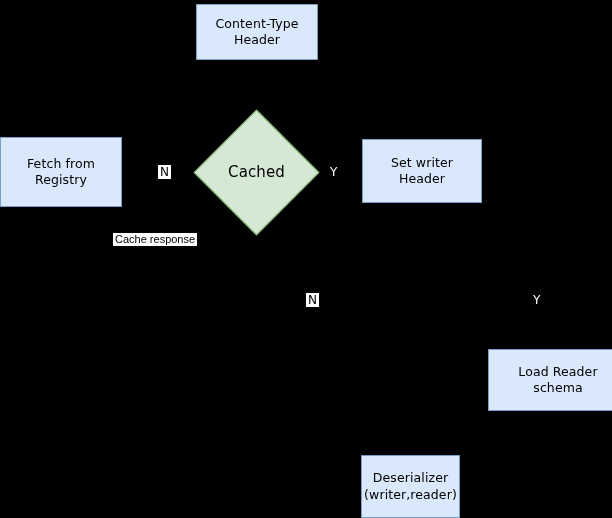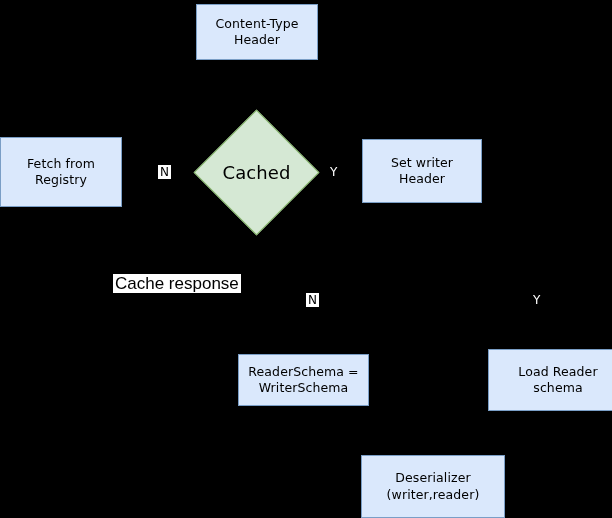--- a/index.html
+++ b/index.html
@@ -48,21 +48,21 @@
   }
   .node-diamond .dlabel {
     position: absolute;
     inset: 0;
     display: flex;
     align-items: center;
     justify-content: center;
     text-align: center;
     color: #000000;
     font-family: "DejaVu Sans", sans-serif;
-    font-size: 18px;
+    font-size: 15px;
     line-height: 1.32;
     letter-spacing: 0.1px;
     white-space: pre-line;
     overflow: hidden;
   }
 
   
   .edge-label {
     position: absolute;
     color: #ffffff;
@@ -73,23 +73,22 @@
   }
   .edge-label.boxed {
     color: #000000;
     background: #ffffff;
     padding: 1px 2px;
   }
   .edge-label.boxed-wide {
     color: #000000;
     background: #ffffff;
     padding: 1px 2px;
-    font-size: 17px;
+    font-size: 11px;
     font-family: "Liberation Sans", sans-serif;
-    margin-top: 41px;
   }
 </style>
 </head>
 <body>
 
 <div id="canvas">
 
   <div class="node-box" style="left:0px; top:137px; width:122px; height:70px;">Fetch from
 Registry</div>
 
@@ -108,22 +107,20 @@
   <div class="node-box" style="left:362px; top:139px; width:120px; height:64px;">Set writer
 Header</div>
 
   <div class="edge-label boxed-wide" style="left:113px; top:233px;">Cache response</div>
 
   <div class="edge-label boxed" style="left:306px; top:293px;">N</div>
 
 
   <div class="edge-label" style="left:533px; top:294px;">Y</div>
 
-  <div class="node-box" style="left:238px; top:354px; width:131px; height:52px;">ReaderSchema =
-WriterSchema</div>
 
   <div class="node-box" style="left:488px; top:349px; width:140px; height:62px;">Load Reader
 schema</div>
 
-  <div class="node-box" style="left:361px; top:455px; width:144px; height:63px;">Deserializer
+  <div class="node-box" style="left:361px; top:455px; width:99px; height:63px;">Deserializer
 (writer,reader)</div>
 
 </div>
 
 </body></html>

